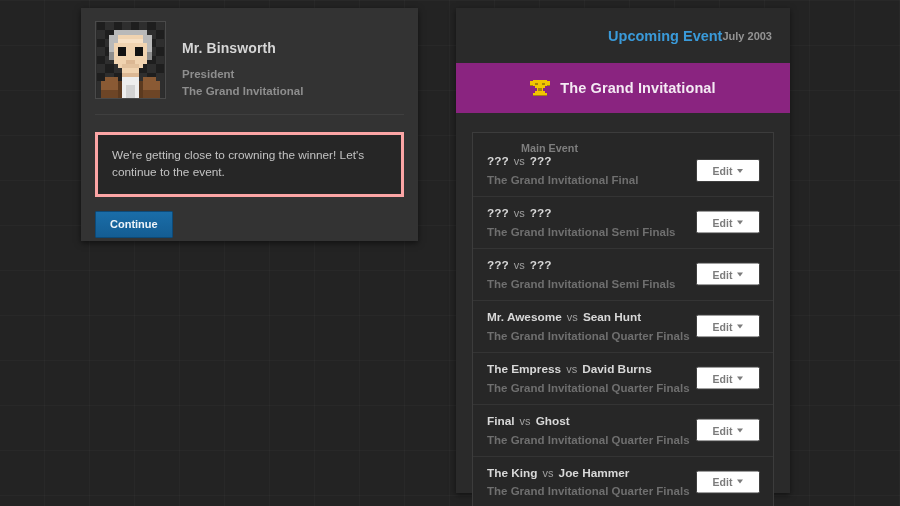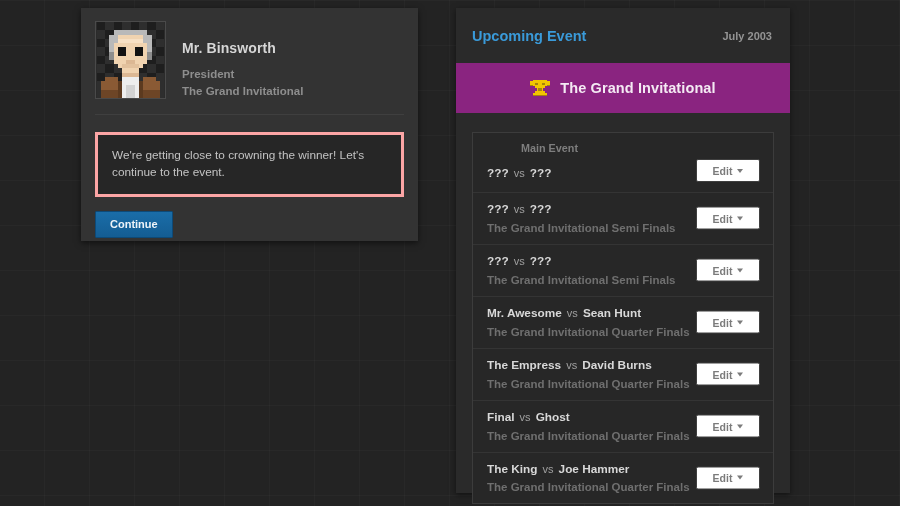--- a/index.html
+++ b/index.html
@@ -114,21 +114,21 @@
     width: 334px;
     height: 485px;
     background: #2a2a2a;
     box-shadow: 0 2px 6px rgba(0,0,0,0.5);
   }
 
   #event-topbar {
     height: 55px;
     display: flex;
     align-items: center;
-    justify-content: space-between;
+    justify-content: flex-end;
     padding: 0 18px 0 16px;
   }
   #event-topbar-title {
     font-size: 14.5px;
     font-weight: bold;
     color: #3a9ad9;
   }
   #event-topbar-date {
     font-size: 11px;
     font-weight: bold;
@@ -168,21 +168,21 @@
     padding: 9px 14px 10px 14px;
     border-bottom: 1px solid #343434;
     min-height: 48px;
   }
   .match-row:last-child { border-bottom: none; }
 
   .match-tag {
     font-size: 10.8px;
     font-weight: bold;
     color: #7e7e7e;
-    margin-bottom: 12px;
+    margin-bottom: 0;
     padding-left: 34px;
   }
 
   .match-title {
     font-size: 11.8px;
     color: #cfcfcf;
     line-height: 1.35;
   }
   .match-title .fighter { font-weight: bold; color: #d8d8d8; }
   .match-title .vs {
@@ -371,20 +371,21 @@
         </g>
       </svg>
     </span>
     <div id="event-banner-title">The Grand Invitational</div>
   </div>
 
   <div id="match-list">
       <div class="match-row has-tag">
         <div class="match-tag">Main Event</div>
         <div class="match-title"><span class="fighter">???</span><span class="vs"> vs </span><span class="fighter">???</span></div>
+        <div class="match-sub">The Grand Invitational Final</div>
         <button class="edit-button">
           <span>Edit</span>
           <span class="edit-caret"></span>
         </button>
       </div>
       <div class="match-row">
         <div class="match-title"><span class="fighter">???</span><span class="vs"> vs </span><span class="fighter">???</span></div>
         <div class="match-sub">The Grand Invitational Semi Finals</div>
         <button class="edit-button">
           <span>Edit</span>

